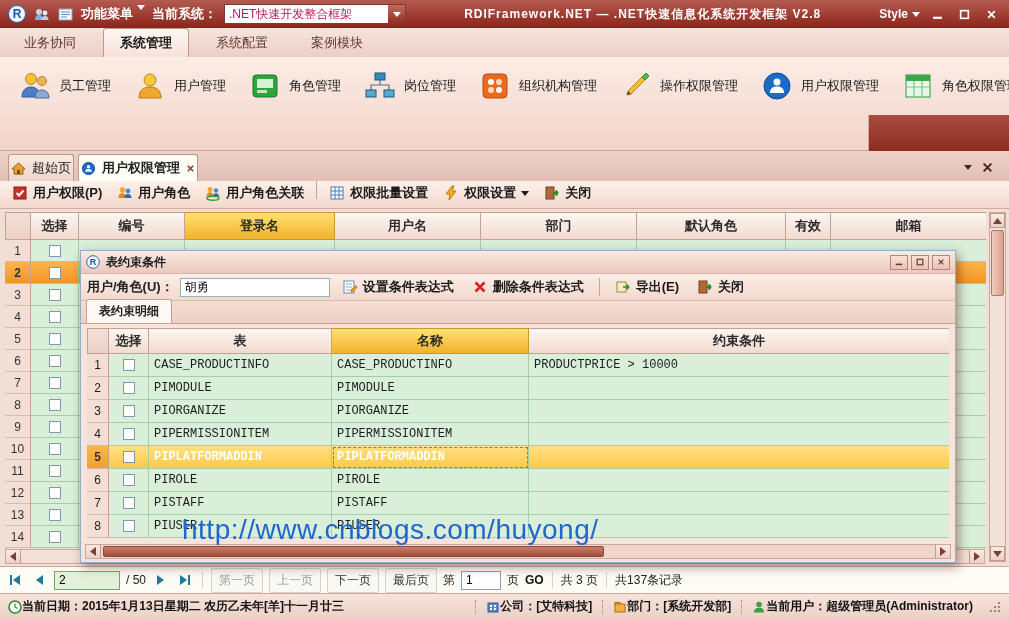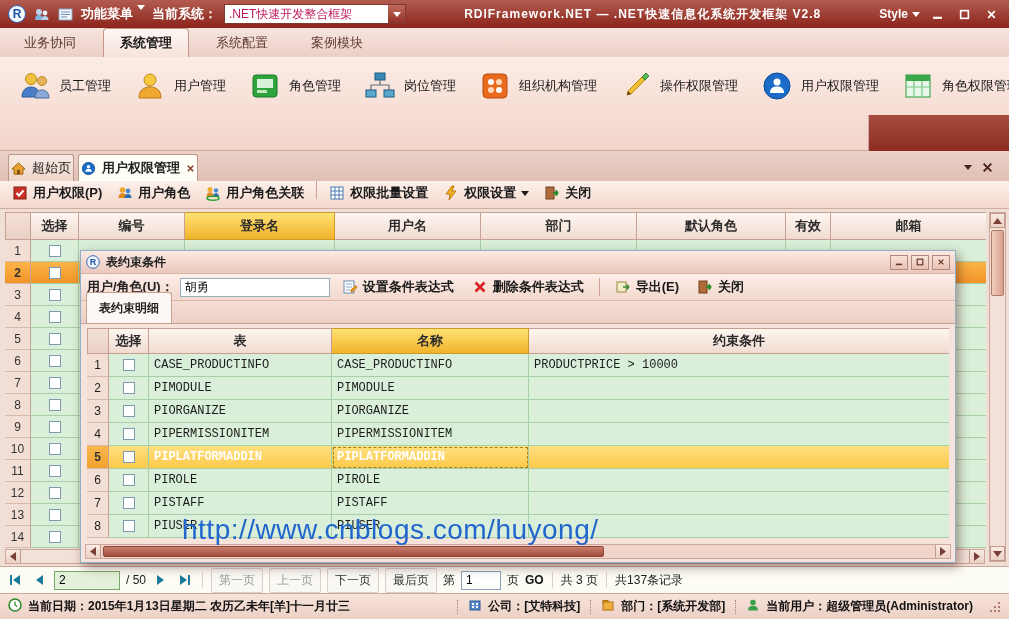--- a/index.html
+++ b/index.html
@@ -102,42 +102,42 @@
   .pg-btn{padding:3px 7px;border:1px solid #d8d2cc;border-radius:2px;background:#faf8f4;color:#333;white-space:nowrap;}
   .pg-btn.dim{color:#9a9a9a;}
   .pg-go-input{width:40px;height:19px;border:1px solid #8ba2ba;background:#fff;padding:0 4px;font-size:12px;}
   .pg-go{font-weight:bold;color:#111;}
   .pg-sep{width:1px;height:16px;background:#ddd0c8;margin:0 2px;}
 
   
   .statusbar{position:absolute;left:0;top:593px;width:100%;height:26px;
     background:linear-gradient(#f7e3da,#ecd0c5);border-top:1px solid #cda89a;
     display:flex;align-items:center;padding:0 8px;gap:7px;font-size:12px;color:#111;font-weight:bold;}
-  .sb-sec{display:flex;gap:6px;white-space:nowrap;}
+  .sb-sec{display:flex;align-items:center;gap:0;white-space:nowrap;}
   .sb-sep{width:1px;height:14px;border-left:1px dotted #a5837a;}
   .sb-right{margin-left:auto;display:flex;align-items:center;gap:10px;}
   .grip{margin-left:6px;}
 
   
   .dialog{position:absolute;left:80px;top:250px;width:876px;height:313px;background:#f6e3db;
     border:1px solid #8fb0c6;box-shadow:3px 4px 10px rgba(70,25,20,.45);z-index:40;}
   .dlg-title{height:23px;background:linear-gradient(#fbeae3,#ebc8bd);display:flex;align-items:center;
     padding:0 5px;gap:6px;border-bottom:1px solid #d8b3a6;font-weight:bold;font-size:12px;color:#222;}
   .dlg-title .ic{width:14px;height:14px;}
   .dlg-btns{margin-left:auto;display:flex;gap:3px;}
   .dlg-btn{width:18px;height:15px;background:linear-gradient(#f9e2d9,#e9c2b4);border:1px solid #b5867a;
     display:flex;align-items:center;justify-content:center;}
   .dlg-toolbar{height:27px;display:flex;align-items:center;padding:0 6px;gap:6px;
     background:linear-gradient(#fceee7,#f3d8cd);border-bottom:1px solid #dcb8ab;font-size:13px;}
   .dlg-toolbar .lbl{font-weight:bold;white-space:nowrap;}
   .dlg-input{width:150px;height:19px;border:1px solid #98aebc;background:#fff;font-size:12px;padding:0 4px;
     font-family:"Liberation Sans","DejaVu Sans",sans-serif;}
   .dlg-tabstrip{height:23px;background:linear-gradient(#f4ded4,#ecd0c5);display:flex;align-items:flex-end;
     padding:0 5px;border-bottom:1px solid #c6a093;}
-  .dlg-tab{height:31px;padding:0 12px;background:#fdf8f3;border:1px solid #c6a093;border-bottom:none;
+  .dlg-tab{height:24px;padding:0 12px;background:#fdf8f3;border:1px solid #c6a093;border-bottom:none;
     border-radius:3px 3px 0 0;display:flex;align-items:center;font-size:12px;font-weight:bold;}
   .dg{margin:4px 6px 0;}
   .dg-header{display:flex;height:26px;}
   .dg-hcell{background:linear-gradient(#fdf6f0,#f1dbd1);border:1px solid #c6a093;border-left:none;
     display:flex;align-items:center;justify-content:center;font-weight:bold;font-size:13px;color:#2a2a2a;}
   .dg-hcell.corner{border-left:1px solid #c6a093;background:linear-gradient(#f4e0d8,#ead0c5);}
   .dg-hcell.gold{background:linear-gradient(#ffe173,#f1b32b);border-color:#cc9a26;}
   .dg-row{display:flex;height:23px;}
   .dg-cell{background:#d9efd9;border-right:1px solid #a6cfa6;border-bottom:1px solid #a6cfa6;
     display:flex;align-items:center;padding:0 5px;font-size:12px;

